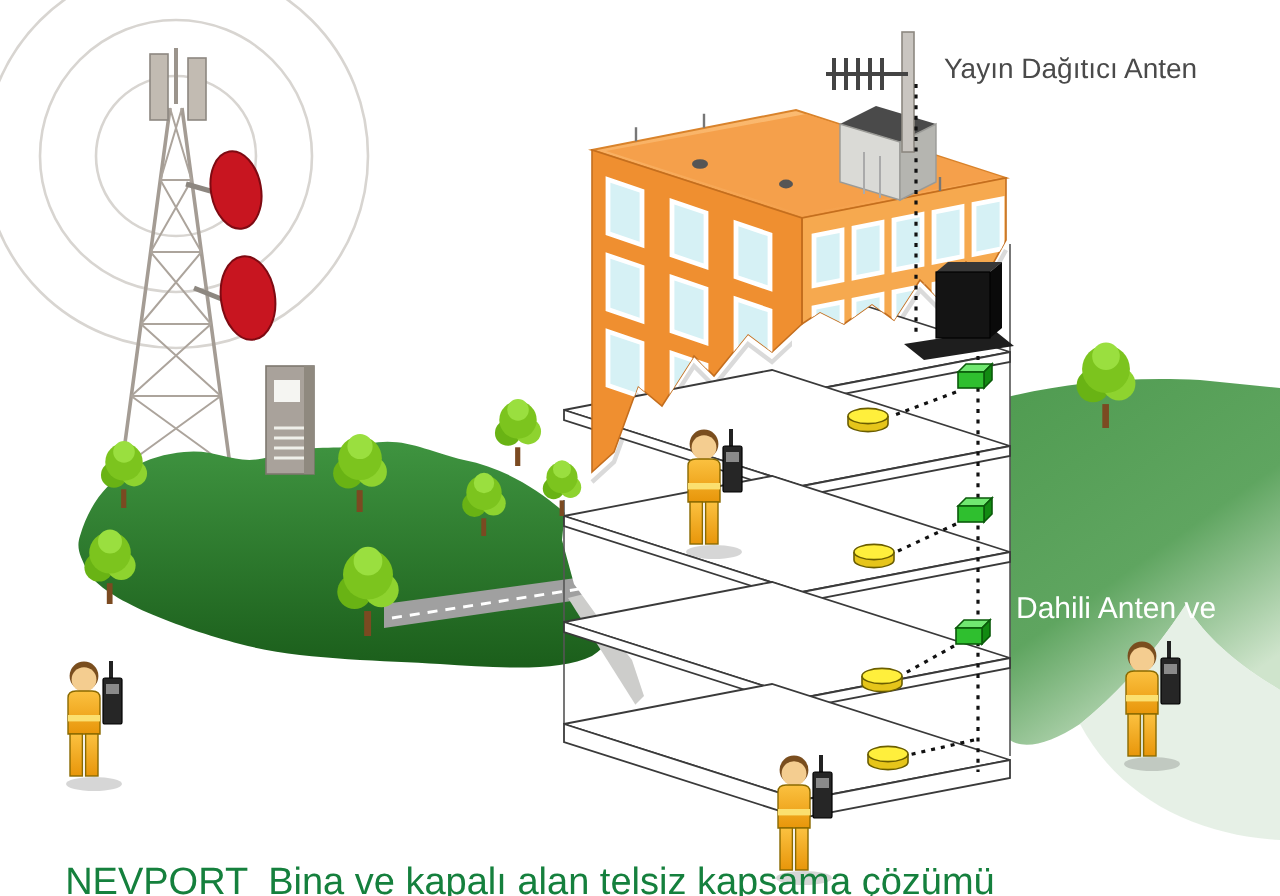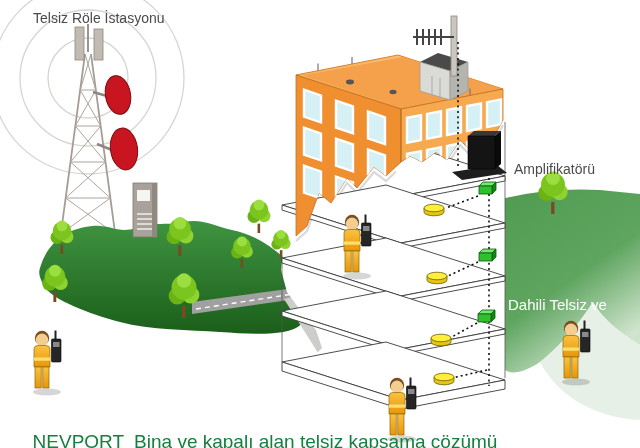--- a/index.html
+++ b/index.html
@@ -242,23 +242,22 @@
   </g>
 
   <g>
     <use href="#worker" transform="translate(30,330)"></use>
     <use href="#worker" transform="translate(340,214)"></use>
     <use href="#worker" transform="translate(385,377)"></use>
     <use href="#worker" transform="translate(559,320)"></use>
   </g>
 </svg>
 
-<div class="label" style="left:33px;top:9px;">Telsiz Röle İstasyonu</div>
+<div class="label" style="left:472px;top:25px;">Yayın Dağıtıcı Anten</div>
 <div class="label" style="left:514px;top:122px;">
-  <div>Amplifikatörü</div>
 </div>
 <div class="label white" style="left:508px;top:237px;">
-  <div>Dahili Telsiz ve</div>
+  <div>Dahili Anten ve</div>
 </div>
 <div class="footer">
   <span class="brand">NEVPORT</span><span>Bina ve kapalı alan telsiz kapsama çözümü</span>
 </div>
 </div>
 
 </body></html>

